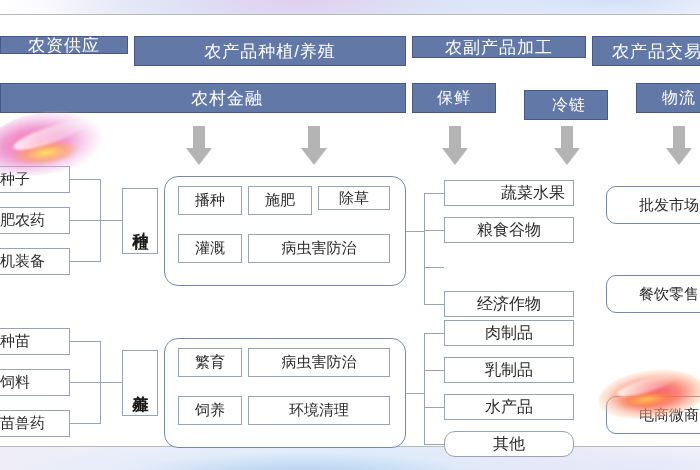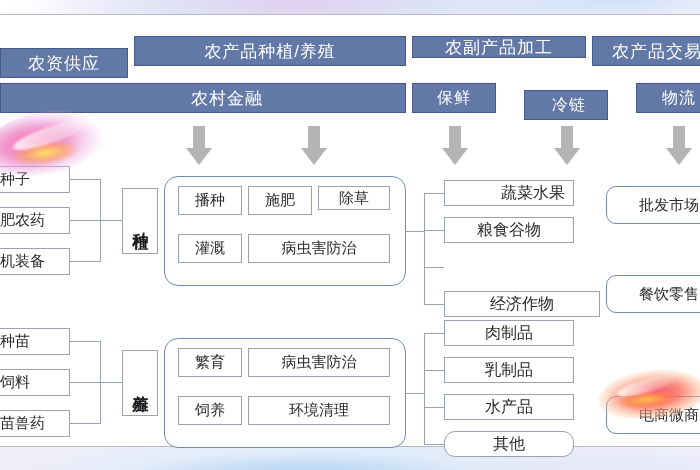--- a/index.html
+++ b/index.html
@@ -99,21 +99,21 @@
 </head>
 <body>
 
 <div id="stage">
 
   <div class="band-top"></div>
   <div class="band-top-line"></div>
   <div class="band-bot"></div>
   <div class="band-bot-line"></div>
 
-  <div class="hdr" style="left:0px;top:48px;width:128px;height:30px;text-align:center;">农资供应</div>
+  <div class="hdr" style="left:0px;top:36px;width:128px;height:18px;text-align:center;">农资供应</div>
   <div class="hdr" style="left:134px;top:36px;width:272px;height:30px;">农产品种植/养殖</div>
   <div class="hdr" style="left:412px;top:36px;width:174px;height:22px;">农副产品加工</div>
   <div class="hdr" style="left:592px;top:36px;width:130px;height:30px;">农产品交易</div>
 
   <div class="hdr" style="left:0px;top:83px;width:406px;height:30px;padding-left:48px;">农村金融</div>
   <div class="hdr small" style="left:412px;top:83px;width:84px;height:30px;">保鲜</div>
   <div class="hdr small" style="left:524px;top:90px;width:84px;height:30px;padding-left:6px;">冷链</div>
   <div class="hdr small" style="left:636px;top:83px;width:86px;height:30px;">物流</div>
 
   <div class="arrow" style="left:186px;top:126px;">
@@ -175,21 +175,21 @@
 
   <div class="ln lnh" style="left:406px;top:231px;width:18px;"></div>
   <div class="ln lnv" style="left:424px;top:193px;height:112px;"></div>
   <div class="ln lnh" style="left:424px;top:193px;width:20px;"></div>
   <div class="ln lnh" style="left:424px;top:230px;width:20px;"></div>
   <div class="ln lnh" style="left:424px;top:267px;width:20px;"></div>
   <div class="ln lnh" style="left:424px;top:304px;width:20px;"></div>
 
   <div class="pbox lg" style="left:444px;top:180px;width:130px;height:26px;padding-left:48px;">蔬菜水果</div>
   <div class="pbox lg" style="left:444px;top:217px;width:130px;height:26px;">粮食谷物</div>
-  <div class="pbox lg" style="left:444px;top:291px;width:156px;height:26px;">经济作物</div>
+  <div class="pbox lg" style="left:444px;top:291px;width:130px;height:26px;">经济作物</div>
 
   <div class="ln lnh" style="left:406px;top:393px;width:18px;"></div>
   <div class="ln lnv" style="left:424px;top:333px;height:112px;"></div>
   <div class="ln lnh" style="left:424px;top:333px;width:20px;"></div>
   <div class="ln lnh" style="left:424px;top:370px;width:20px;"></div>
   <div class="ln lnh" style="left:424px;top:407px;width:20px;"></div>
   <div class="ln lnh" style="left:424px;top:444px;width:20px;"></div>
 
   <div class="pbox lg" style="left:444px;top:320px;width:130px;height:26px;">肉制品</div>
   <div class="pbox lg" style="left:444px;top:357px;width:130px;height:26px;">乳制品</div>

